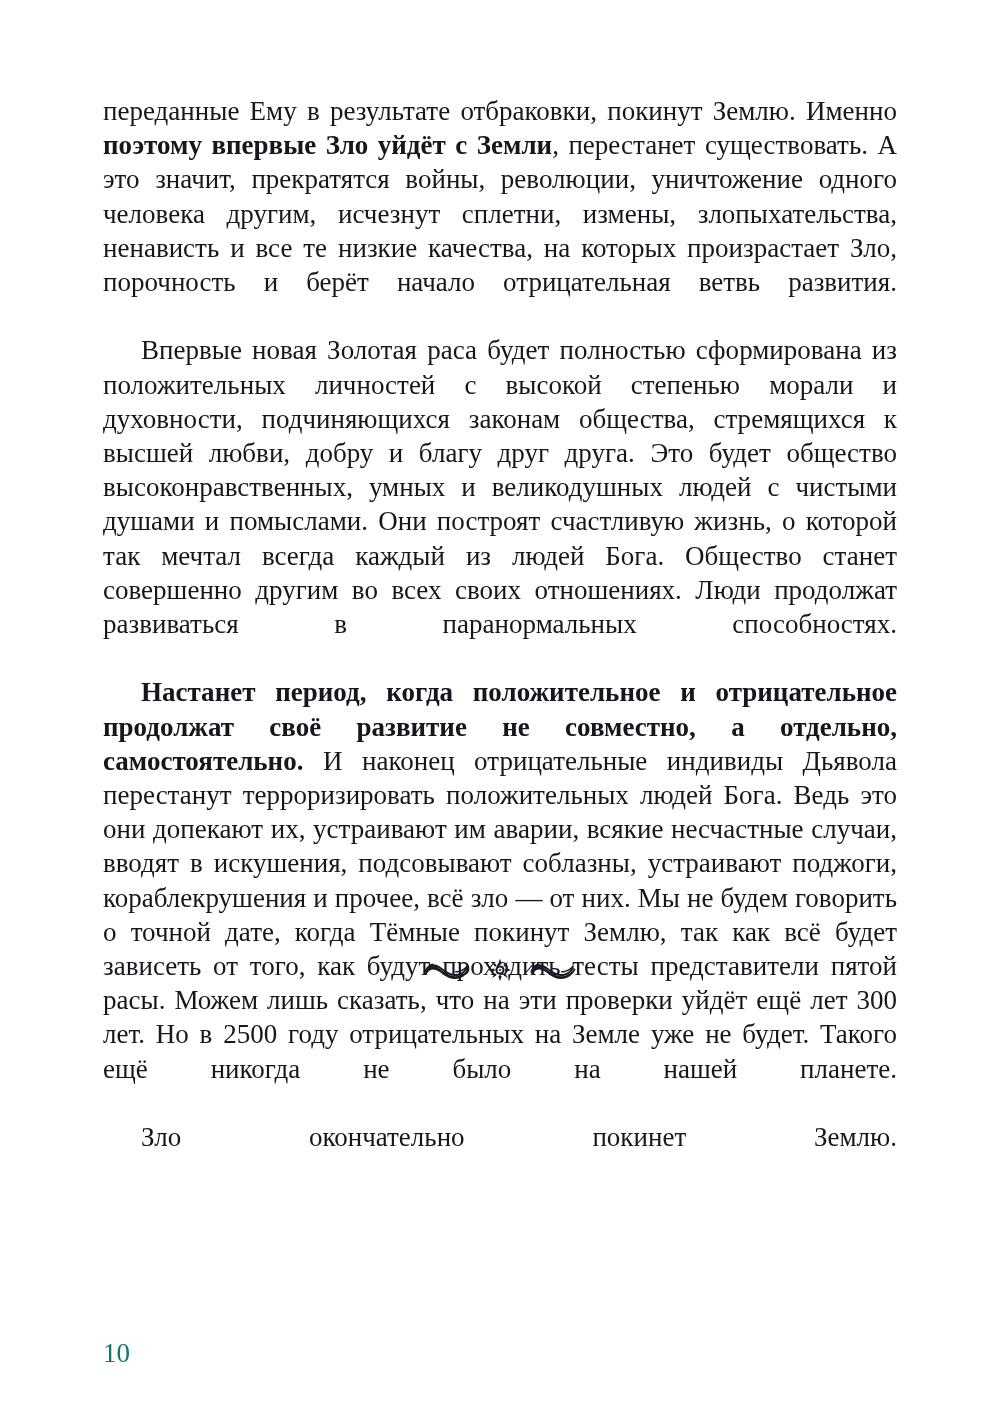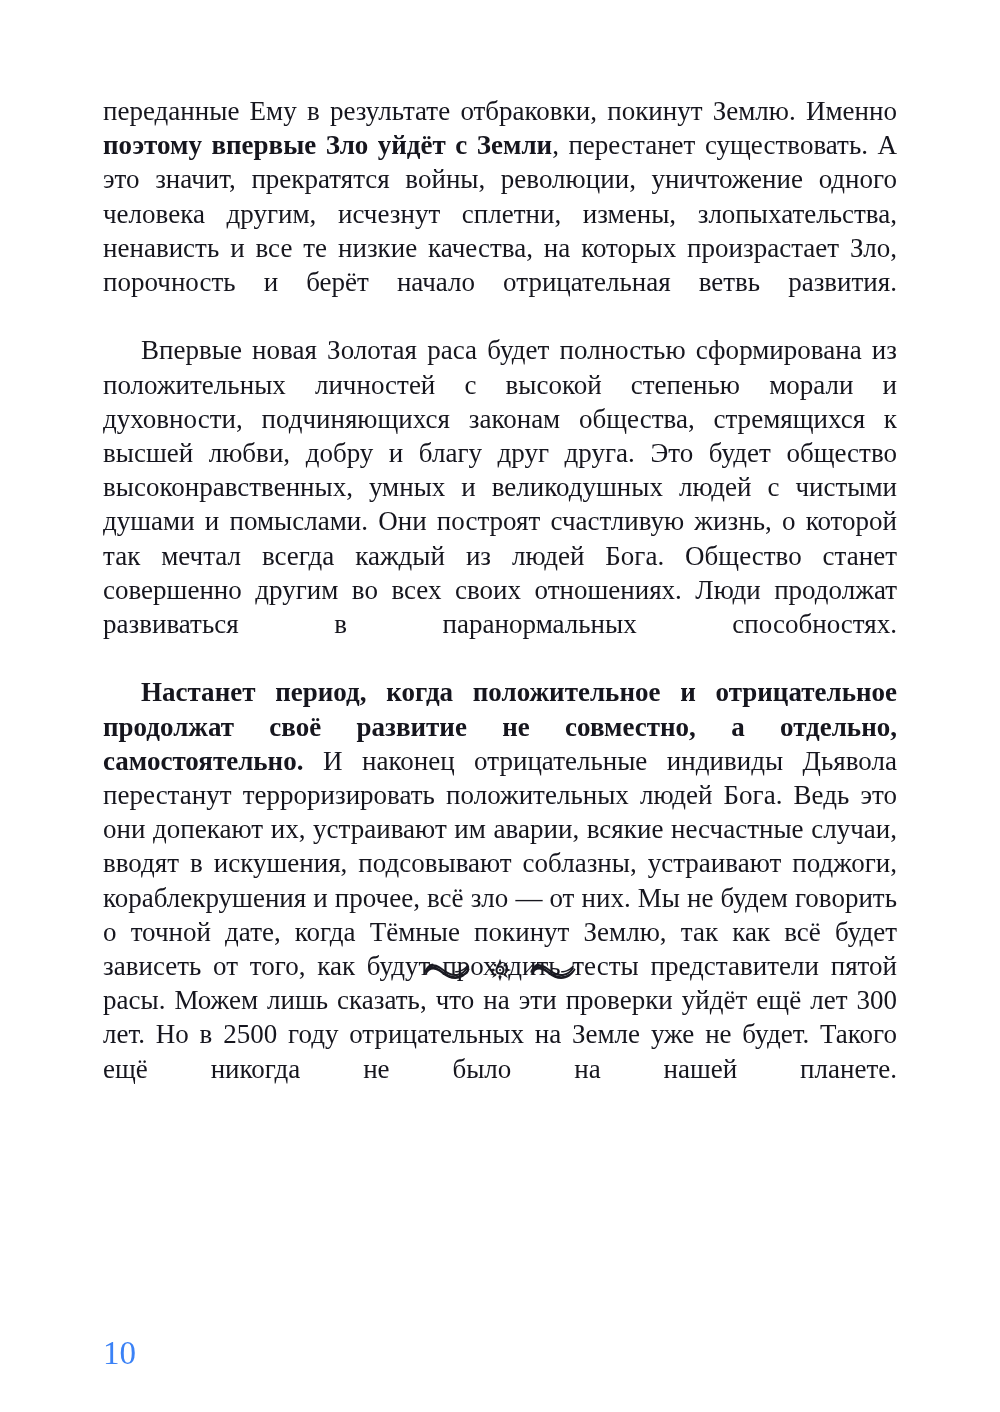--- a/index.html
+++ b/index.html
@@ -83,39 +83,40 @@
 
   .flower {
     width: 24px;
     height: 24px;
   }
 
   .folio {
     position: absolute;
     left: 103px;
     top: 1337px;
-    font-size: 33px;
+    font-size: 27px;
     line-height: 32px;
-    color: #3b82f6;
+    color: #0f766e;
     font-family: "Liberation Serif", "DejaVu Serif", serif;
   }
 </style>
 </head>
 <body>
 
 <div class="page">
 
   <div class="textblock">
 
     <p class="para cont"><span>переданные Ему в результате отбраковки, покинут Землю. Именно </span><b class="strong">поэтому впервые Зло уйдёт с Земли</b><span>, перестанет существовать. А это значит, прекратятся войны, революции, уничтожение одного человека другим, исчезнут сплетни, измены, злопыхательства, ненависть и все те низкие качества, на которых произрастает Зло, порочность и берёт начало отрицательная ветвь развития.</span></p>
 
     <p class="para indent"><span>Впервые новая Золотая раса будет полностью сформирована из положительных личностей с высокой степенью морали и духовности, подчиняющихся законам общества, стремящихся к высшей любви, добру и благу друг друга. Это будет общество высоконравственных, умных и великодушных людей с чистыми душами и помыслами. Они построят счастливую жизнь, о которой так мечтал всегда каждый из людей Бога. Общество станет совершенно другим во всех своих отношениях. Люди продолжат развиваться в паранормальных способностях.</span></p>
 
     <p class="para indent"><b class="strong">Настанет период, когда положительное и отрицательное продолжат своё развитие не совместно, а отдельно, самостоятельно.</b><span> И наконец отрицательные индивиды Дьявола перестанут терроризировать положительных людей Бога. Ведь это они допекают их, устраивают им аварии, всякие несчастные случаи, вводят в искушения, подсовывают соблазны, устраивают поджоги, кораблекрушения и прочее, всё зло — от них. Мы не будем говорить о точной дате, когда Тёмные покинут Землю, так как всё будет зависеть от того, как будут проходить тесты представители пятой расы. Можем лишь сказать, что на эти проверки уйдёт ещё лет 300 лет. Но в 2500 году отрицательных на Земле уже не будет. Такого ещё никогда не было на нашей планете.</span></p>
 
+    <p class="para indent"><span>Зло окончательно покинет Землю.</span></p>
 
   </div>
 
   <div class="ornament">
 
     <svg class="swash-left" viewBox="0 0 48 22">
       <path d="M2 14.5 C3.2 10.2 6.4 7.4 10.2 7.4 C14.4 7.4 17.6 10.6 21.2 13.1 C24.6 15.5 28.2 17.2 32.2 17.2 C37.6 17.2 42.4 14.1 45.4 9.2 L46.6 10.6 C43.4 16.4 38.2 20 32.2 20 C27.6 20 23.6 18 20 15.5 C16.6 13.1 13.6 10.6 10.2 10.6 C7.4 10.6 5.1 12.4 3.6 15.4 Z" fill="#1a1a22"></path>
       <path d="M1.2 13.2 C2.6 8.6 6 5.2 10.2 5.2 C14.8 5.2 18.4 8.6 22.2 11.2 C25.4 13.4 28.8 15 32.2 15 C36.8 15 41 12.4 43.8 8 L45.2 8.9 C42 14 37.4 17 32.2 17 C28 17 24.2 15.1 20.8 12.7 C17.2 10.2 14 7.8 10.2 7.8 C7 7.8 4.4 10 2.6 13.8 Z" fill="#1a1a22"></path>
       <path d="M2.4 11.4 C4 7.2 6.8 4.4 10.2 4.4 L10.2 6 C7.6 6 5.4 8 4 11.6 Z" fill="#1a1a22"></path>
       <path d="M43.6 6.4 C41.2 9.8 37 12 32.2 12 L32.2 13.6 C37.6 13.6 42.4 11.2 45 7.3 Z" fill="#1a1a22"></path>

